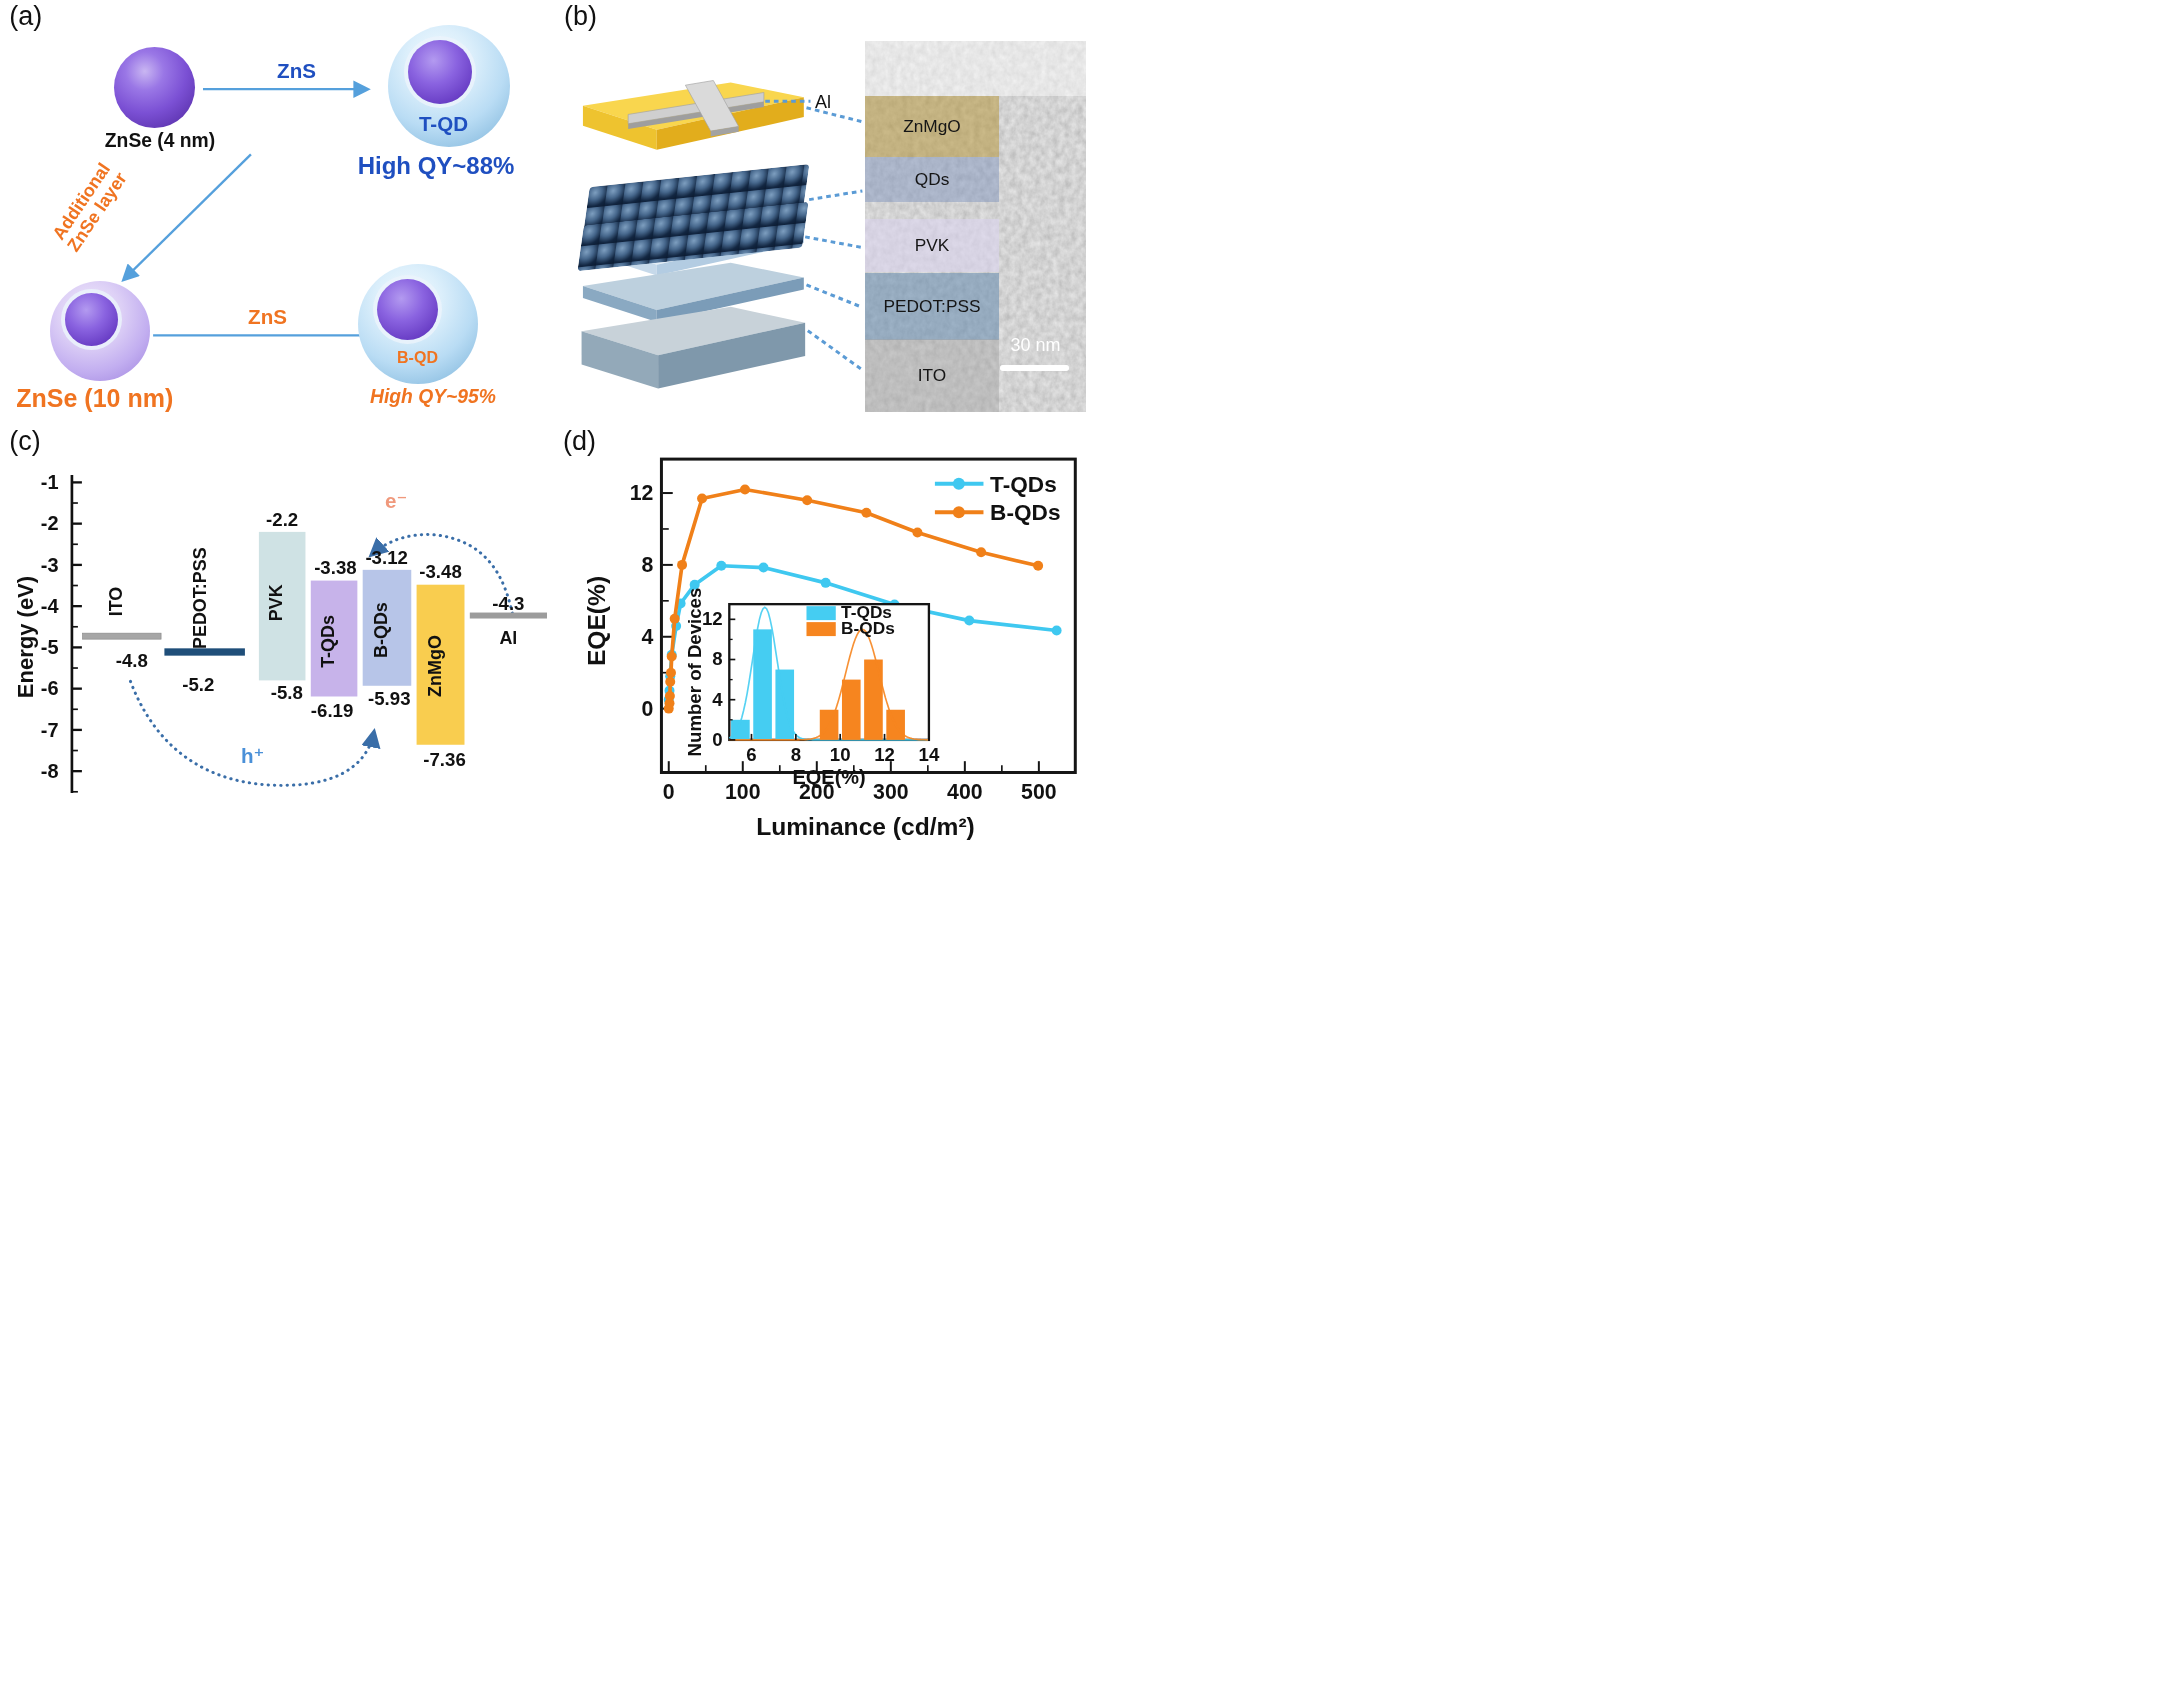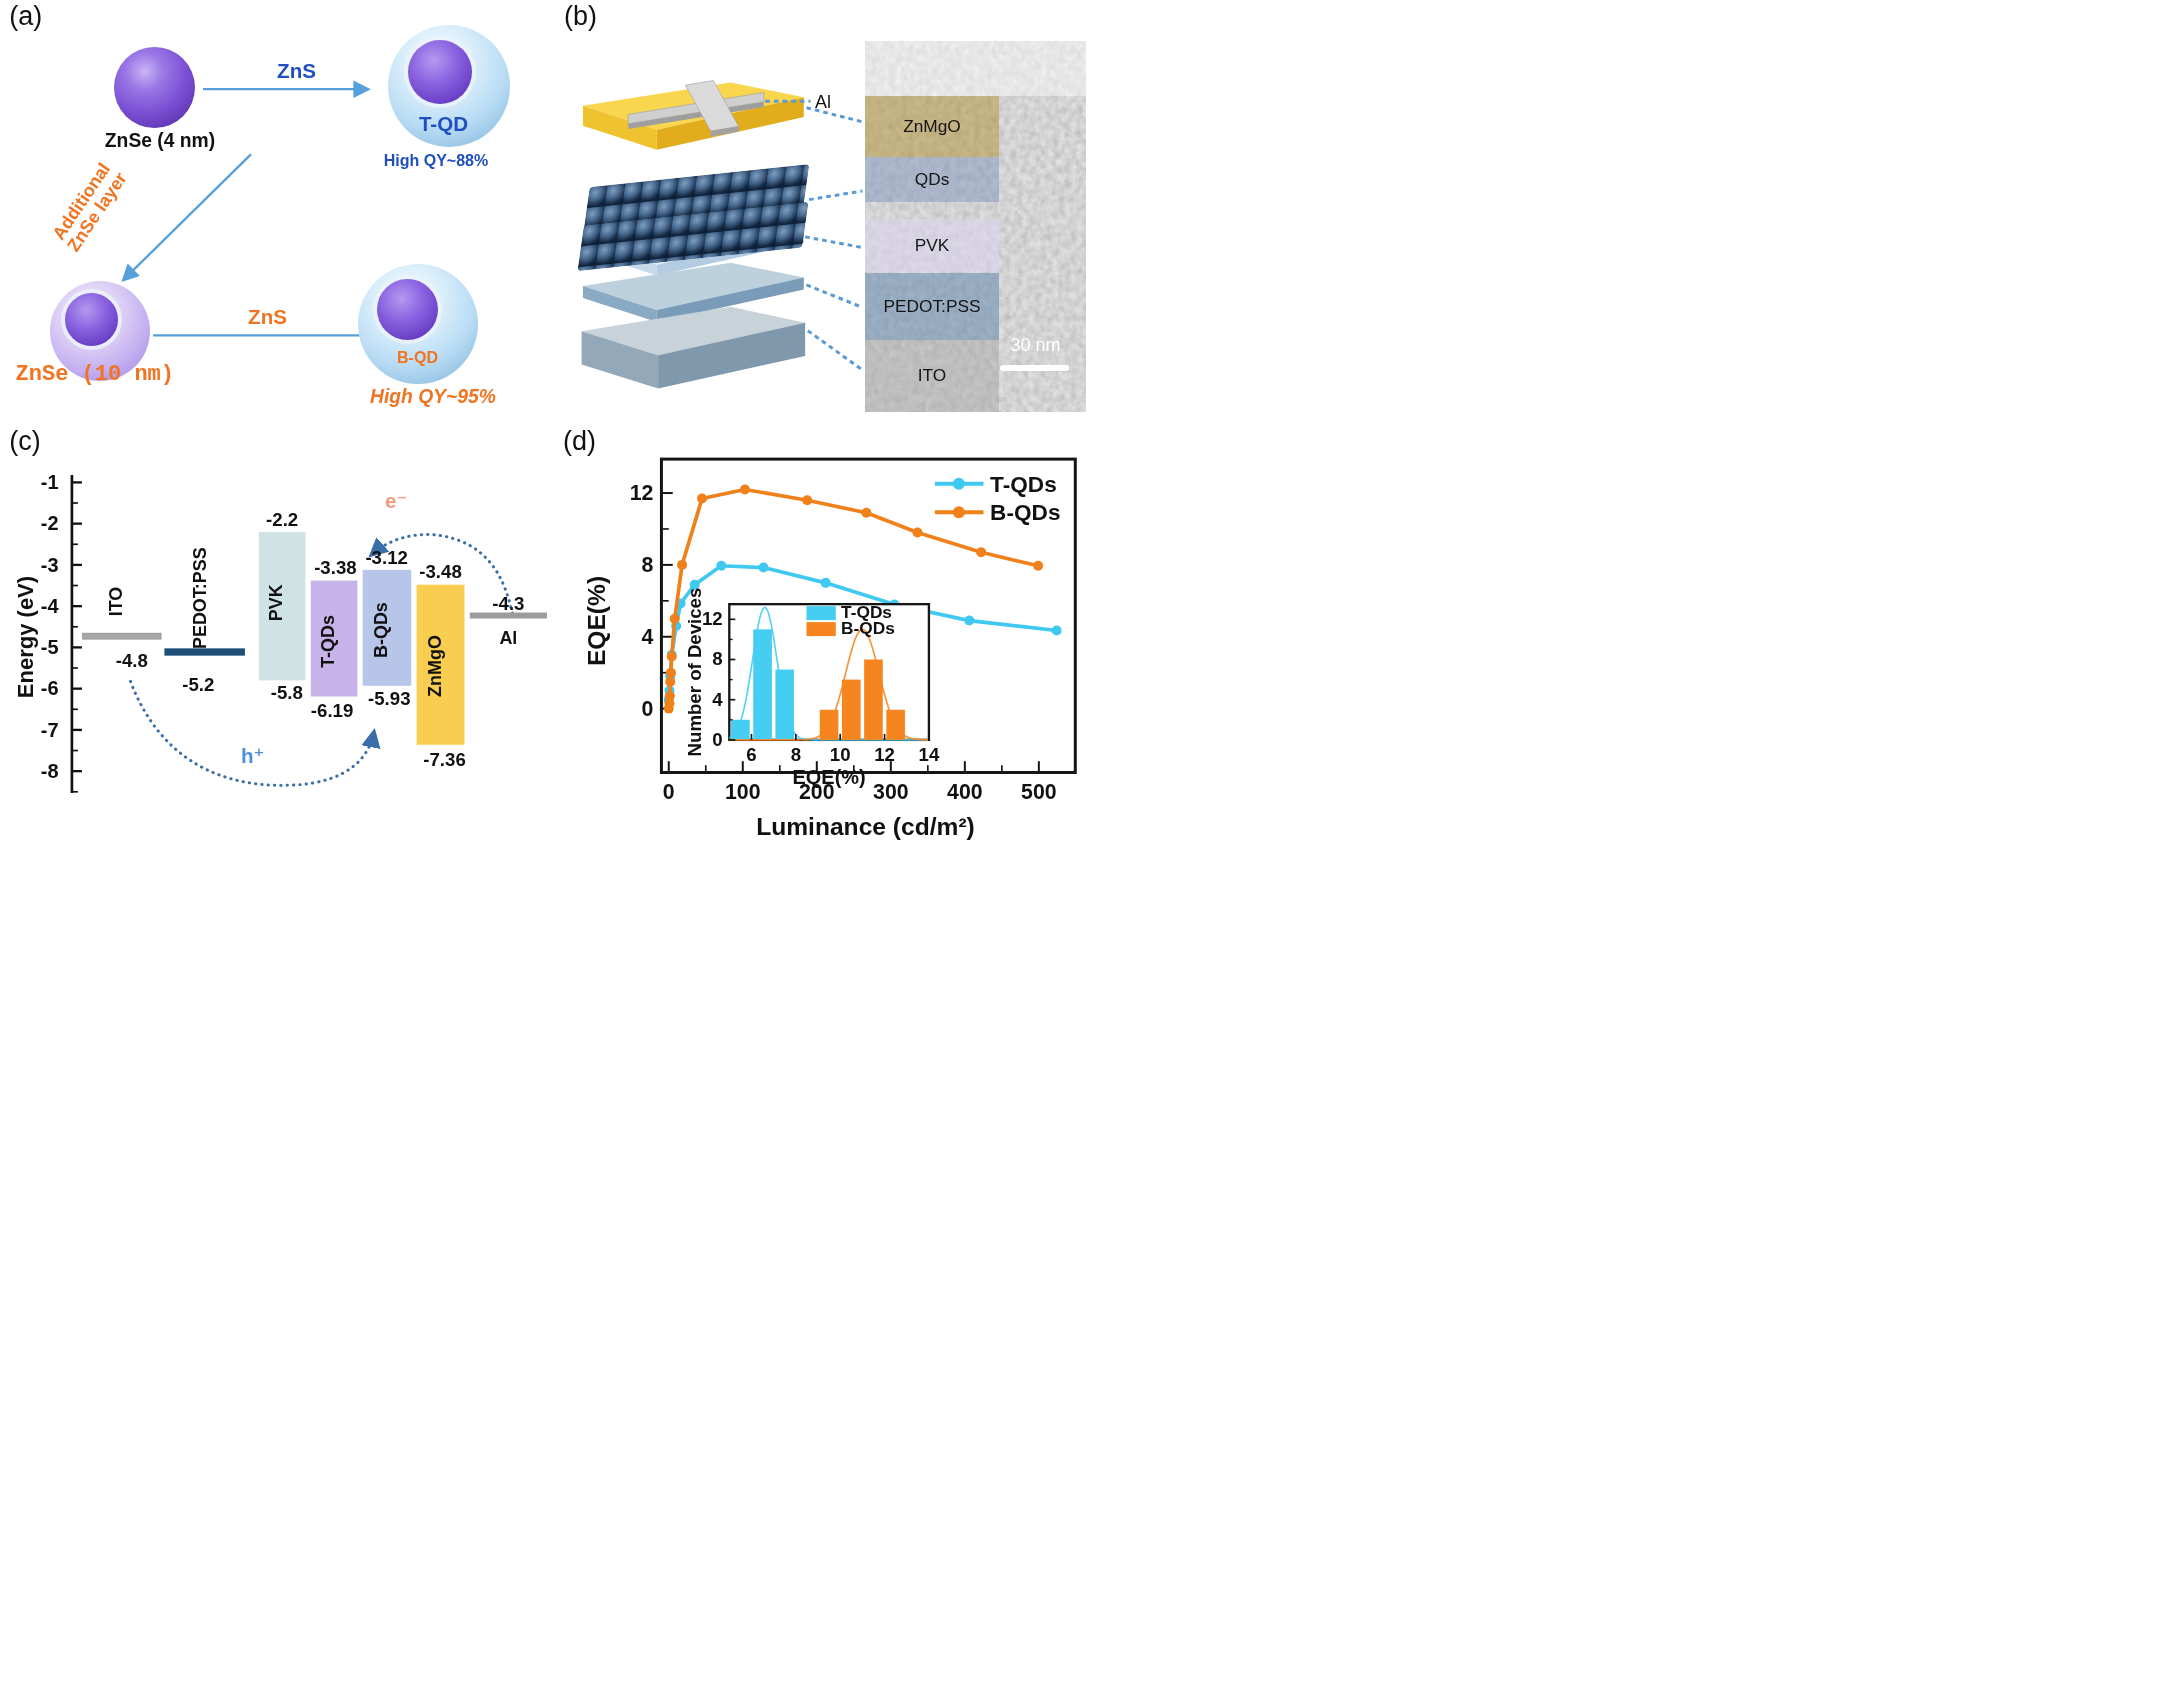--- a/index.html
+++ b/index.html
@@ -257,26 +257,26 @@
   </div>
   <div class="sphere shell-lav" style="left:50px;top:281px;width:100px;height:100px;">
     <div class="core core-p" style="left:14.6px;top:12px;width:53px;height:53px;"></div>
   </div>
   <div class="sphere shell-blue" style="left:358px;top:264px;width:120px;height:120px;">
     <div class="core core-p" style="left:18.6px;top:14.6px;width:61px;height:61px;"></div>
   </div>
   <div class="abs ctr b" style="left:60px;top:130px;width:200px;font-size:19.3px;">ZnSe (4 nm)</div>
   <div class="abs ctr b blue" style="left:270px;top:59px;width:53px;font-size:20.6px;">ZnS</div>
   <div class="abs ctr b blue" style="left:397px;top:112px;width:93px;font-size:20.6px;">T-QD</div>
-  <div class="abs ctr b blue" style="left:349px;top:152px;width:174px;font-size:16px;">High QY~88%</div>
+  <div class="abs ctr b blue" style="left:349px;top:152px;width:174px;font-size:24px;">High QY~88%</div>
   <div id="a-addl" class="abs ctr b orange" style="left:23px;top:188px;width:133px;font-size:18px;">
     <div>Additional</div>
     <div>ZnSe layer</div>
   </div>
-  <div class="abs ctr b orange" style="left:3.3px;top:362px;width:183px;font-size:22px;font-family:Liberation Mono, monospace;">ZnSe (10 nm)</div>
+  <div class="abs ctr b orange" style="left:3.3px;top:384px;width:183px;font-size:25px;">ZnSe (10 nm)</div>
   <div class="abs ctr b orange" style="left:241px;top:305px;width:53px;font-size:20.6px;">ZnS</div>
   <div class="abs ctr b orange" style="left:371px;top:349px;width:93px;font-size:16px;">B-QD</div>
   <div class="abs ctr b orange" style="left:343px;top:386px;width:180px;font-size:19.3px;font-style:italic;">High QY~95%</div>
 
   <div class="abs panel-label" style="left:564px;top:1.3px;">(b)</div>
   <div class="abs" style="left:815px;top:92px;font-size:18px;">Al</div>
   <div class="qd-lattice" style="left:586px;top:176px;width:221px;height:43px;"></div>
   <div class="qd-lattice" style="left:580px;top:214px;width:226px;height:45px;"></div>
 
   <div id="tem">

